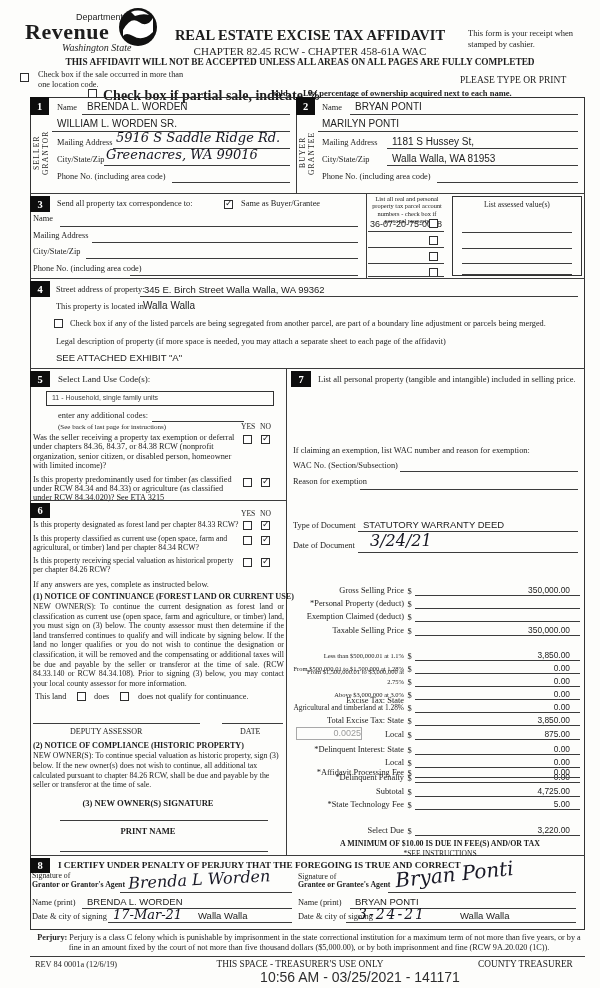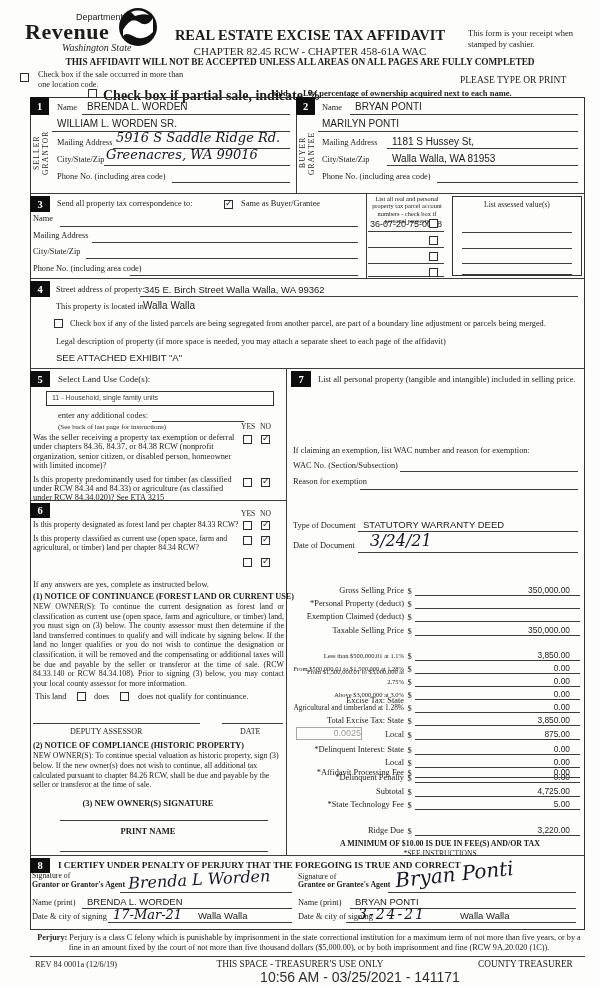--- a/index.html
+++ b/index.html
@@ -187,20 +187,21 @@
   <span class="cb" style="left:261px;top:521px;">
       <i class="chk">✓</i>
     </span>
 
   <div class="abs" style="left:33px;top:535px;width:208px;font-size:7.8px;line-height:8.6px;">Is this property classified as current use (open space, farm and agricultural, or timber) land per chapter 84.34 RCW?</div>
   <span class="cb" style="left:243px;top:536px;"></span>
   <span class="cb" style="left:261px;top:536px;">
       <i class="chk">✓</i>
     </span>
 
+  <div class="abs" style="left:33px;top:557px;width:208px;font-size:7.8px;line-height:8.6px;">Is this property receiving special valuation as historical property per chapter 84.26 RCW?</div>
   <span class="cb" style="left:243px;top:558px;"></span>
   <span class="cb" style="left:261px;top:558px;">
       <i class="chk">✓</i>
     </span>
 
   <div class="abs" style="left:33px;top:580px;font-size:8.3px;">If any answers are yes, complete as instructed below.</div>
   <div class="abs b" style="left:33px;top:592px;font-size:8.2px;">(1) NOTICE OF CONTINUANCE (FOREST LAND OR CURRENT USE)</div>
   <div class="abs" style="left:33px;top:602px;width:251px;font-size:7.9px;line-height:9.6px;text-align:justify;">NEW OWNER(S): To continue the current designation as forest land or classification as current use (open space, farm and agriculture, or timber) land, you must sign on (3) below. The county assessor must then determine if the land transferred continues to qualify and will indicate by signing below. If the land no longer qualifies or you do not wish to continue the designation or classification, it will be removed and the compensating or additional taxes will be due and payable by the seller or transferor at the time of sale. (RCW 84.33.140 or RCW 84.34.108). Prior to signing (3) below, you may contact your local county assessor for more information.</div>
 
   <div class="abs" style="left:35px;top:692px;font-size:8.4px;">This land</div>
@@ -323,21 +324,21 @@
       <span class="mlabel">*State Technology Fee</span>
       <span class="dollar">$</span>
       <span class="mline"><span>5.00</span></span>
     </div>
   <div class="mrow" style="top:766px;">
       <span class="mlabel">*Affidavit Processing Fee</span>
       <span class="dollar">$</span>
       <span class="mline"><span>0.00</span></span>
     </div>
   <div class="mrow" style="top:824px;">
-      <span class="mlabel">Ridge Due</span>
+      <span class="mlabel">Select Due</span>
       <span class="dollar">$</span>
       <span class="mline"><span>3,220.00</span></span>
     </div>
 
   <div class="abs b ctr" style="left:298px;top:839px;width:284px;font-size:7.9px;">A MINIMUM OF $10.00 IS DUE IN FEE(S) AND/OR TAX</div>
   <div class="abs ctr" style="left:298px;top:849px;width:284px;font-size:7.5px;">*SEE INSTRUCTIONS</div>
 
   <div class="badge" style="left:30px;top:858px;width:20px;height:15px;">8</div>
   <div class="abs b" style="left:58px;top:860px;font-size:9.2px;">I CERTIFY UNDER PENALTY OF PERJURY THAT THE FOREGOING IS TRUE AND CORRECT</div>
 

